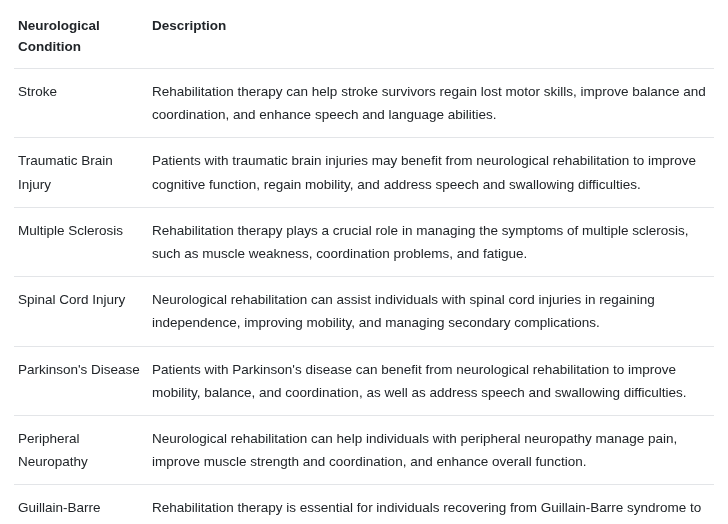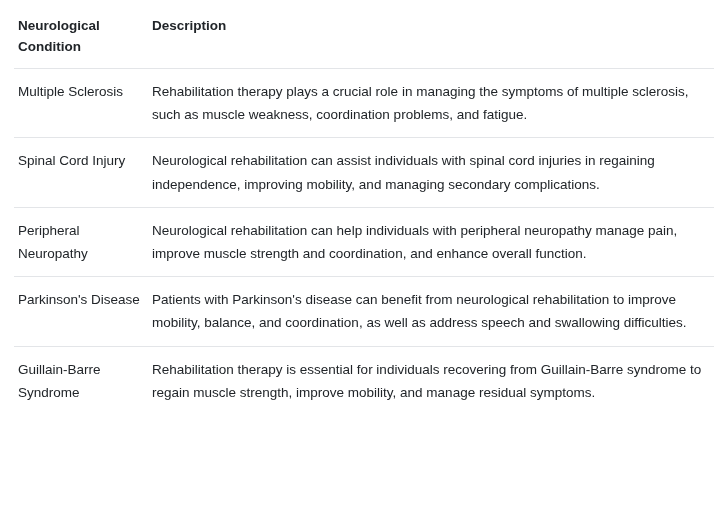--- a/index.html
+++ b/index.html
@@ -60,34 +60,42 @@
       <col class="col-description">
     </colgroup>
     <thead>
       <tr>
         <th class="head-condition">Neurological Condition</th>
         <th class="head-description">Description</th>
       </tr>
     </thead>
     <tbody>
       <tr>
+        <td class="cell-condition">Stroke</td>
+        <td class="cell-description">Rehabilitation therapy can help stroke survivors regain lost motor skills, improve balance and coordination, and enhance speech and language abilities.</td>
+      </tr>
+      <tr>
+        <td class="cell-condition">Traumatic Brain Injury</td>
+        <td class="cell-description">Patients with traumatic brain injuries may benefit from neurological rehabilitation to improve cognitive function, regain mobility, and address speech and swallowing difficulties.</td>
+      </tr>
+      <tr>
         <td class="cell-condition">Multiple Sclerosis</td>
         <td class="cell-description">Rehabilitation therapy plays a crucial role in managing the symptoms of multiple sclerosis, such as muscle weakness, coordination problems, and fatigue.</td>
       </tr>
       <tr>
         <td class="cell-condition">Spinal Cord Injury</td>
         <td class="cell-description">Neurological rehabilitation can assist individuals with spinal cord injuries in regaining independence, improving mobility, and managing secondary complications.</td>
       </tr>
       <tr>
+        <td class="cell-condition">Parkinson's Disease</td>
+        <td class="cell-description">Patients with Parkinson's disease can benefit from neurological rehabilitation to improve mobility, balance, and coordination, as well as address speech and swallowing difficulties.</td>
+      </tr>
+      <tr>
         <td class="cell-condition">Peripheral Neuropathy</td>
         <td class="cell-description">Neurological rehabilitation can help individuals with peripheral neuropathy manage pain, improve muscle strength and coordination, and enhance overall function.</td>
-      </tr>
-      <tr>
-        <td class="cell-condition">Parkinson's Disease</td>
-        <td class="cell-description">Patients with Parkinson's disease can benefit from neurological rehabilitation to improve mobility, balance, and coordination, as well as address speech and swallowing difficulties.</td>
       </tr>
       <tr>
         <td class="cell-condition">Guillain-Barre Syndrome</td>
         <td class="cell-description">Rehabilitation therapy is essential for individuals recovering from Guillain-Barre syndrome to regain muscle strength, improve mobility, and manage residual symptoms.</td>
       </tr>
     </tbody>
   </table>
 </div>
 
 </body></html>

